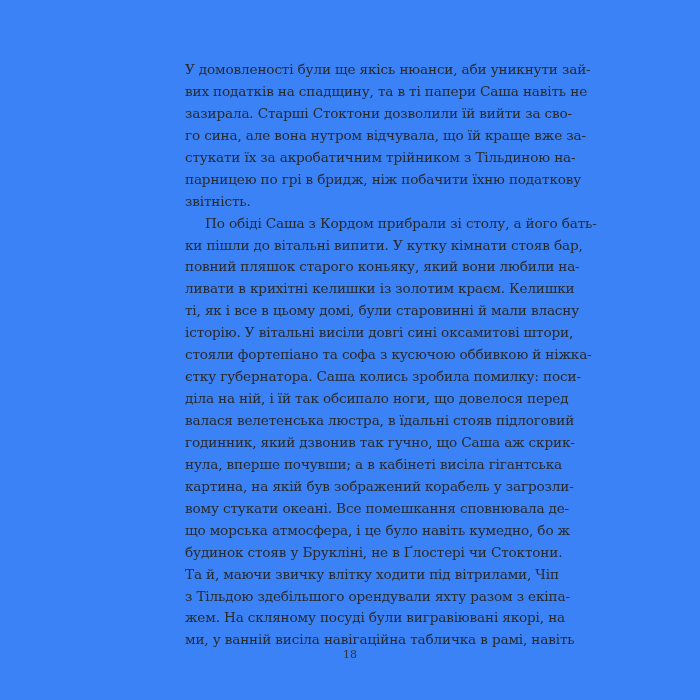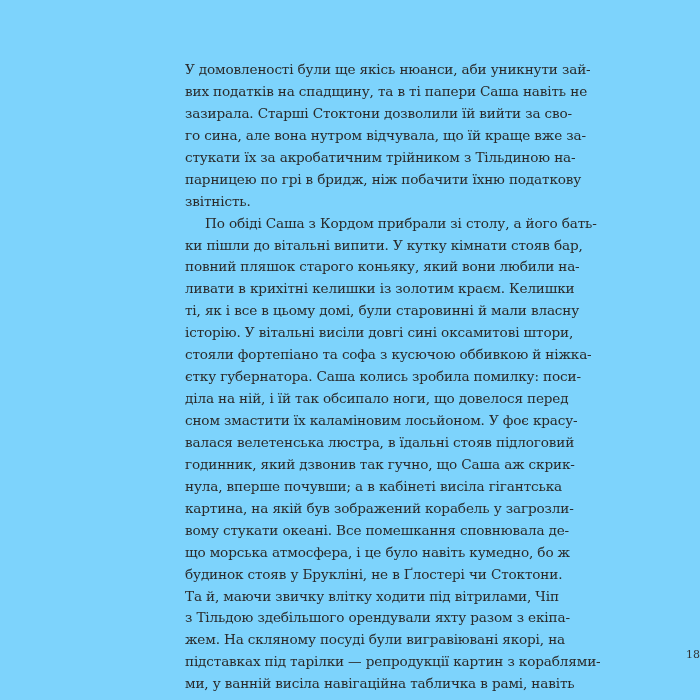--- a/index.html
+++ b/index.html
@@ -1,30 +1,30 @@
 <!DOCTYPE html>
 <html><head>
 <meta charset="utf-8">
 <style>
   html, body { margin: 0; padding: 0; background: #ffffff; }
   body { width: 700px; height: 700px; position: relative; overflow: hidden; }
   .page {
-    position: absolute; left: 0; top: 0; width: 700px; height: 700px; background: #7dd3fc;
+    position: absolute; left: 0; top: 0; width: 700px; height: 700px; background: #3b82f6;
   }
   .text-block {
     position: absolute; left: 185px; top: 59px; width: 335px;
     font-family: "DejaVu Serif", "Liberation Serif", serif;
     font-size: 13.6px; line-height: 21.95px; color: #2a2a2a;
     letter-spacing: -0.15px;
   }
   .line { display: block; white-space: nowrap; text-align: justify; text-align-last: justify; height: 21.95px; overflow: visible; }
   .line.last { text-align-last: left; }
   .line.indent { padding-left: 20px; }
   .page-number {
-    position: absolute; left: 0; width: 700px; top: 648px; text-align: right;
+    position: absolute; left: 0; width: 700px; top: 648px; text-align: center;
     font-family: "DejaVu Serif", "Liberation Serif", serif; font-size: 11px; color: #333333;
   }
 </style>
 </head>
 <body>
 
 <div class="page">
   <div class="text-block">
 
     <span class="line">У домовленості були ще якісь нюанси, аби уникнути зай-</span>
@@ -37,28 +37,26 @@
 
     <span class="line indent">По обіді Саша з Кордом прибрали зі столу, а його бать-</span>
     <span class="line">ки пішли до вітальні випити. У кутку кімнати стояв бар,</span>
     <span class="line">повний пляшок старого коньяку, який вони любили на-</span>
     <span class="line">ливати в крихітні келишки із золотим краєм. Келишки</span>
     <span class="line">ті, як і все в цьому домі, були старовинні й мали власну</span>
     <span class="line">історію. У вітальні висіли довгі сині оксамитові штори,</span>
     <span class="line">стояли фортепіано та софа з кусючою оббивкою й ніжка-</span>
     <span class="line">єтку губернатора. Саша колись зробила помилку: поси-</span>
     <span class="line">діла на ній, і їй так обсипало ноги, що довелося перед</span>
-    <span class="line">сном змастити їх каламіновим лосьйоном. У фоє красу-</span>
     <span class="line">валася велетенська люстра, в їдальні стояв підлоговий</span>
     <span class="line">годинник, який дзвонив так гучно, що Саша аж скрик-</span>
     <span class="line">нула, вперше почувши; а в кабінеті висіла гігантська</span>
     <span class="line">картина, на якій був зображений корабель у загрозли-</span>
     <span class="line">вому стукати океані. Все помешкання сповнювала де-</span>
     <span class="line">що морська атмосфера, і це було навіть кумедно, бо ж</span>
     <span class="line">будинок стояв у Брукліні, не в Ґлостері чи Стоктони.</span>
     <span class="line">Та й, маючи звичку влітку ходити під вітрилами, Чіп</span>
     <span class="line">з Тільдою здебільшого орендували яхту разом з екіпа-</span>
     <span class="line">жем. На скляному посуді були вигравіювані якорі, на</span>
-    <span class="line">підставках під тарілки — репродукції картин з кораблями-</span>
     <span class="line">ми, у ванній висіла навігаційна табличка в рамі, навіть</span>
   </div>
   <div class="page-number">18</div>
 </div>
 
 </body></html>

